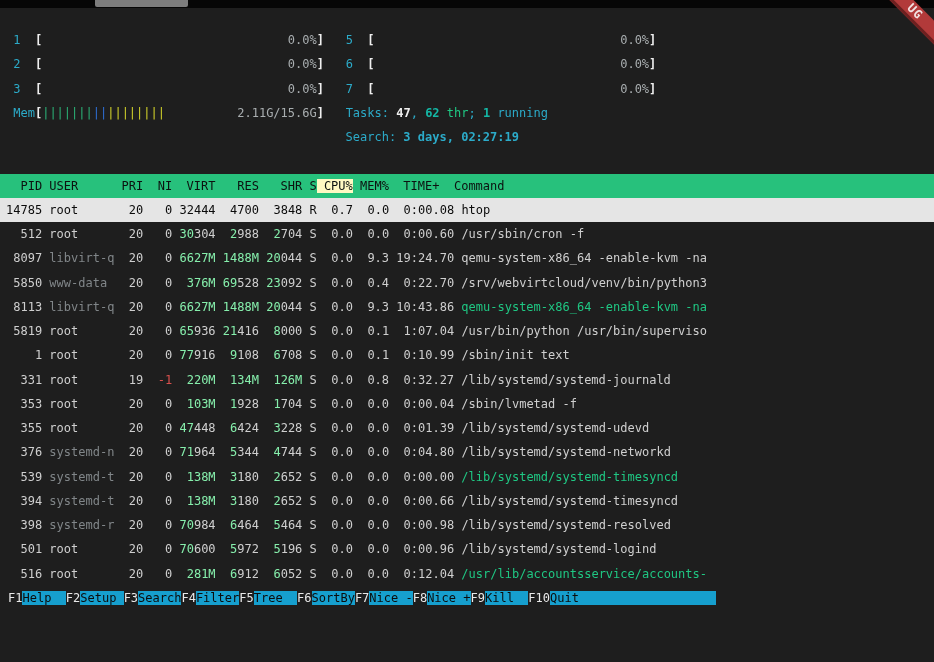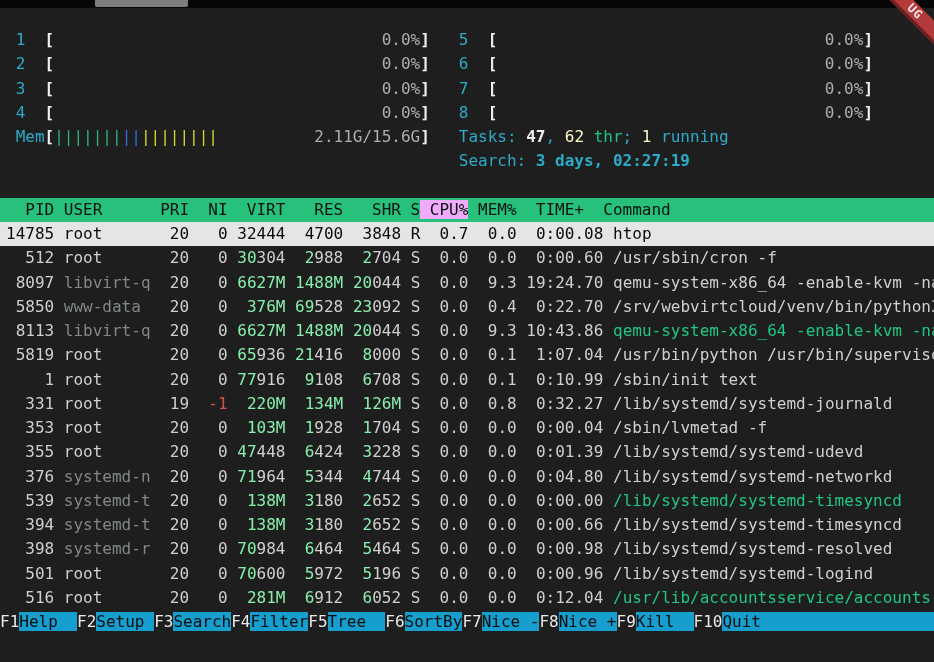--- a/index.html
+++ b/index.html
@@ -4,59 +4,58 @@
 <style>
   html,body{margin:0;padding:0;background:#000;}
   .screen{position:relative;width:934px;height:662px;background:#1e1e1e;overflow:hidden;
           font-family:"DejaVu Sans Mono",monospace;}
   .topbar{position:absolute;top:0;left:0;width:934px;height:8px;background:#060606;}
   .toptab{position:absolute;top:0;left:95px;width:93px;height:7px;background:#7d7d7d;border-radius:0 0 2px 2px;}
   .ribbon{position:absolute;top:4px;right:-28px;width:96px;z-index:5;transform:rotate(45deg);
           background:#b23a3a;border-bottom:3px solid #6e2020;color:#f2e3e3;
           font-weight:bold;font-size:12px;line-height:14px;text-align:center;letter-spacing:1px;}
   .content{position:absolute;top:28px;left:0;width:934px;}
-  .ln{white-space:pre;font-size:16px;line-height:24.25px;height:24.25px;color:#cfcfcf;padding-left:6px;overflow:hidden;}
+  .ln{white-space:pre;font-size:12px;line-height:24.25px;height:24.25px;color:#cfcfcf;padding-left:6px;overflow:hidden;}
   .cy{color:#2cabc9}
   .cyb{color:#2cabc9;font-weight:bold}
   .wb{color:#efefef;font-weight:bold}
   .dim{color:#818689}
   .gr{color:#1fc783}
-  .grb{color:#fef9c3;font-weight:normal}
+  .grb{color:#14b8a6;font-weight:bold}
   .red{color:#d8504d}
   .val{color:#a9aeb0}
   .pct{color:#a9aeb0}
   .mcy{color:#86efac}
   .bar-g{color:#2bb377}
   .bar-b{color:#2e6fd6}
   .bar-y{color:#d3d32b}
   .hdr{background:#27c17c;color:#0c1210}
   .hdr span{color:#0c1210}
-  .hdr .sort{background:#f0abfc}
+  .hdr .sort{background:#fef9c3}
   .sel{background:#e5e5e5}
   .sel span{color:#0b0b0b !important}
-  .fn{padding-left:0}
+  .fn{padding-left:8px}
   .fnkey{color:#e9e9e9}
   .fnlbl{background:#169fce;color:#0c0c0c}
 </style>
 </head>
 <body>
 
 <div class="screen">
   <div class="topbar">
     <div class="toptab"></div>
   </div>
   <div class="ribbon">
     <span>UG</span>
   </div>
   <div class="content">
     <div id="meters">
         <div class="ln"><span> </span><span class="cy">1</span><span>  </span><span class="wb">[</span><span>                                  </span><span class="pct">0.0%</span><span class="wb">]</span><span>   </span><span class="cy">5</span><span>  </span><span class="wb">[</span><span>                                  </span><span class="pct">0.0%</span><span class="wb">]</span></div>
         <div class="ln"><span> </span><span class="cy">2</span><span>  </span><span class="wb">[</span><span>                                  </span><span class="pct">0.0%</span><span class="wb">]</span><span>   </span><span class="cy">6</span><span>  </span><span class="wb">[</span><span>                                  </span><span class="pct">0.0%</span><span class="wb">]</span></div>
         <div class="ln"><span> </span><span class="cy">3</span><span>  </span><span class="wb">[</span><span>                                  </span><span class="pct">0.0%</span><span class="wb">]</span><span>   </span><span class="cy">7</span><span>  </span><span class="wb">[</span><span>                                  </span><span class="pct">0.0%</span><span class="wb">]</span></div>
-        <div class="ln"><span> </span><span class="cy">4</span><span>  </span><span class="wb">[</span><span>                                  </span><span class="pct">0.0%</span><span class="wb">]</span><span>   </span><span class="cy">8</span><span>  </span><span class="wb">[</span><span>                                  </span><span class="pct">0.0%</span><span class="wb">]</span></div>
         <div class="ln"><span> </span><span class="cy">Mem</span><span class="wb">[</span><span class="bar-g">|||||||</span><span class="bar-b">||</span><span class="bar-y">||||||||</span><span>          </span><span class="val">2.11G/15.6G</span><span class="wb">]</span><span>   </span><span class="cy">Tasks: </span><span class="wb">47</span><span class="cy">, </span><span class="grb">62</span><span class="gr"> thr</span><span class="cy">; </span><span class="grb">1</span><span class="cy"> running</span></div>
         <div class="ln"><span>                                               </span><span class="cy">Search: </span><span class="cyb">3 days, 02:27:19</span></div>
         <div class="ln"></div>
       </div>
     <div id="thead">
         <div class="ln hdr"><span>  PID USER      PRI  NI  VIRT   RES   SHR S</span><span class="sort"> CPU%</span><span> MEM%  TIME+  Command                            </span></div>
       </div>
     <div id="rows">
         <div class="ln sel"><span>14785</span><span> </span><span>root     </span><span> </span><span> 20</span><span> </span><span>  0</span><span> </span><span class="mcy">32</span><span>444</span><span> </span><span class="mcy"> 4</span><span>700</span><span> </span><span class="mcy"> 3</span><span>848</span><span> </span><span>R</span><span> </span><span> 0.7</span><span> </span><span> 0.0</span><span> </span><span> 0:00.08</span><span> </span><span>htop</span></div>
         <div class="ln"><span>  512</span><span> </span><span>root     </span><span> </span><span> 20</span><span> </span><span>  0</span><span> </span><span class="mcy">30</span><span>304</span><span> </span><span class="mcy"> 2</span><span>988</span><span> </span><span class="mcy"> 2</span><span>704</span><span> </span><span>S</span><span> </span><span> 0.0</span><span> </span><span> 0.0</span><span> </span><span> 0:00.60</span><span> </span><span>/usr/sbin/cron -f</span></div>

